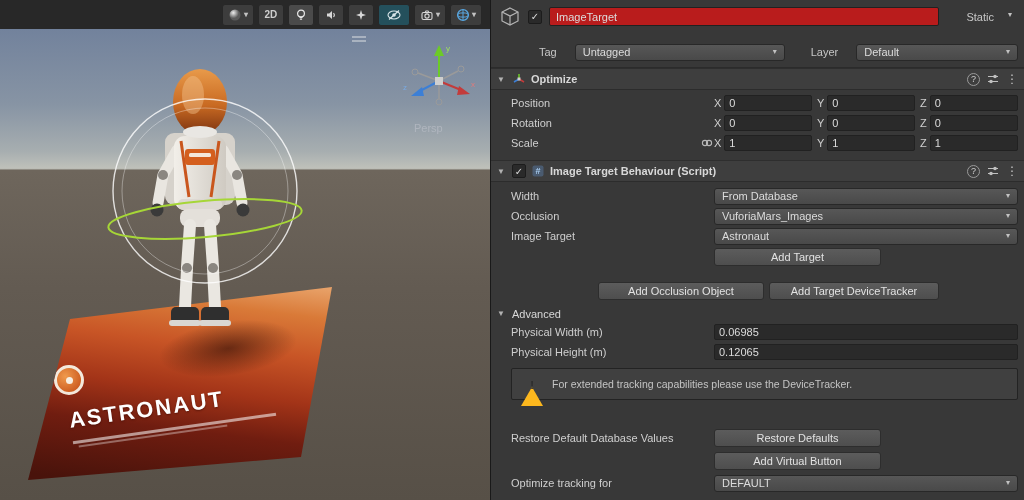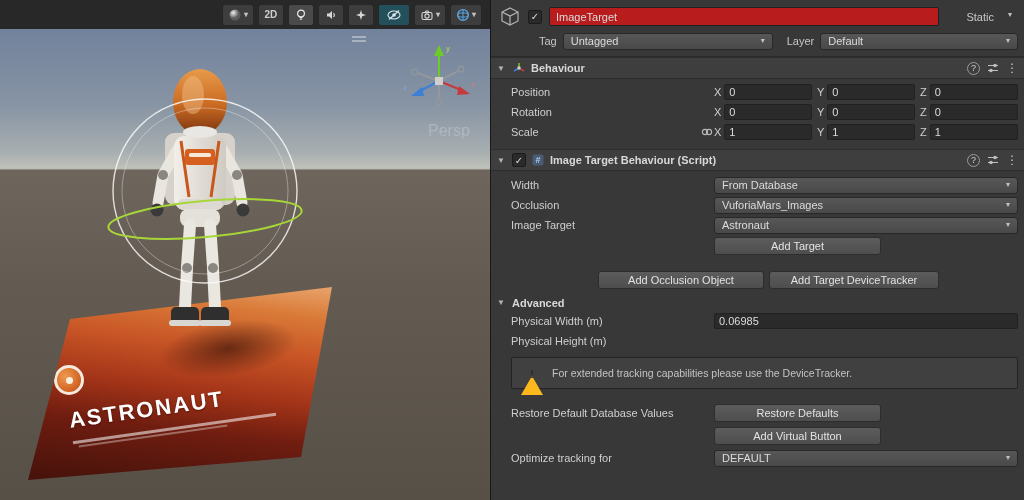--- a/index.html
+++ b/index.html
@@ -35,30 +35,30 @@
     background:rgba(255,255,255,.55);transform:rotate(-8deg)}
   .poster-sub2{position:absolute;left:70px;top:160px;width:150px;height:2px;
     background:rgba(255,255,255,.35);transform:rotate(-8deg)}
   .figure-shadow{position:absolute;left:150px;top:46px;width:140px;height:55px;
     background:radial-gradient(ellipse at center,rgba(25,6,3,.55),rgba(25,6,3,0) 70%);
     transform:rotate(-8deg)}
 
   .astro{position:absolute;left:105px;top:28px;width:190px;height:310px}
   .gizmo-overlay{position:absolute;left:0;top:0;width:490px;height:471px;pointer-events:none}
   .axis-gizmo{position:absolute;left:398px;top:8px;width:82px;height:84px}
-  .persp-label{position:absolute;left:428px;top:93px;color:#b4b9c2;opacity:.85;font-size:16px}
+  .persp-label{position:absolute;left:414px;top:93px;color:#b4b9c2;opacity:.85;font-size:11px}
   .overlay-grip{position:absolute;left:352px;top:7px;width:14px;height:8px;opacity:.6}
   .overlay-grip span{display:block;height:2px;background:#cdd2d8;margin-bottom:2px}
 
   
   .inspector{position:absolute;left:490px;top:0;width:534px;height:500px;background:#383838;
     border-left:1px solid #191919}
   .insp-head{padding:5px 0 5px 0;border-bottom:1px solid #2b2b2b}
   .head-row1{display:flex;align-items:center;height:23px;padding:0 8px 0 8px;gap:7px}
-  .head-row2{display:flex;align-items:center;height:20px;margin-top:3px;padding:0 6px 0 48px;gap:6px}
+  .head-row2{display:flex;align-items:center;height:20px;margin-top:14px;padding:0 6px 0 48px;gap:18px}
   .checkbox{width:14px;height:14px;background:#2a2a2a;border:1px solid #1c1c1c;border-radius:2px;
     display:flex;align-items:center;justify-content:center;font-size:10px;color:#dcdcdc;cursor:pointer}
   .name-field{flex:1;height:19px;background:#b91c1c;border:1px solid #212121;border-radius:2px;
     color:#dcdcdc;font:inherit;padding:0 6px}
   .static-group{display:flex;align-items:flex-start;gap:14px;margin:0 4px 0 20px;cursor:pointer}
   .mini-label{color:#c6c6c6}
   .dd{height:17px;background:linear-gradient(#575757,#494949);border:1px solid #282828;border-radius:3px;
     display:flex;align-items:center;padding:0 7px;gap:6px;color:#dcdcdc;cursor:pointer;min-width:0}
   .dd .dd-text{flex:1;overflow:hidden;white-space:nowrap}
   .dd.tag-dd{width:210px;flex:none}
@@ -88,30 +88,30 @@
   .btn{height:18px;background:linear-gradient(#5c5c5c,#4e4e4e);border:1px solid #2d2d2d;border-radius:3px;
     color:#e2e2e2;font:inherit;display:flex;align-items:center;justify-content:center;
     padding:0 10px;cursor:pointer;white-space:nowrap}
   .btn.w167{width:167px;flex:none;padding:0}
   .btn-row{display:flex;}
   .btn-row.addtarget{padding-left:223px;margin-top:2px}
   .btn-row.pair{padding-left:107px;gap:5px;margin-top:16px}
   .btn-row.pair .btn:first-child{width:166px;padding:0}
   .btn-row.pair .btn:last-child{width:170px;padding:0}
   .adv-row{display:flex;align-items:center;height:17px;padding-left:4px;gap:5px;margin-top:5px}
-  .adv-label{font-weight:bold;color:#d8d8d8}
+  .adv-label{font-weight:normal;color:#d8d8d8}
   .warnbox{margin:6px 6px 0 20px;height:32px;background:#404040;border:1px solid #232323;border-radius:2px;
     display:flex;align-items:center;gap:9px;padding:0 9px;color:#c4c4c4;font-size:10.5px}
   .warn-tri{position:relative;width:22px;height:19px;flex:none}
   .warn-tri .tri{width:0;height:0;border-left:11px solid transparent;border-right:11px solid transparent;
     border-bottom:19px solid #fdb81e}
   .warn-tri .mark{position:absolute;left:0;top:4px;width:22px;text-align:center;color:#2b2b2b;
     font-weight:bold;font-size:11px}
   .full-btn{margin:7px 6px 0 20px;width:508px}
-  .mt11{margin-top:14px}.mt3{margin-top:3px}.mt2{margin-top:2px}.mt4{margin-top:4px}
+  .mt11{margin-top:28px}.mt3{margin-top:3px}.mt2{margin-top:2px}.mt4{margin-top:4px}
 </style>
 </head>
 <body>
 
 <div class="scene">
   <div class="scene-toolbar">
     <div class="tb-btn">
       <svg width="14" height="14" viewBox="0 0 14 14">
         <defs>
             <radialGradient id="sph" cx="35%" cy="30%">
@@ -295,21 +295,21 @@
   </div>
 
   <div class="comp-header">
     <span class="foldout">▼</span>
     <svg width="14" height="14" viewBox="0 0 14 14">
       <line x1="7" y1="7" x2="7" y2="2" stroke="#6ccb26" stroke-width="1.5"></line>
       <line x1="7" y1="7" x2="12" y2="10" stroke="#c33b3b" stroke-width="1.5"></line>
       <line x1="7" y1="7" x2="2" y2="10" stroke="#3c7fd6" stroke-width="1.5"></line>
       <rect x="5.5" y="5.5" width="3" height="3" fill="#cfcfcf"></rect>
     </svg>
-    <span class="comp-title">Behaviour</span>
+    <span class="comp-title">Optimize</span>
     <span class="hdr-icons">
       <span class="help-icon">?</span>
       <svg width="12" height="12" viewBox="0 0 12 12">
         <line x1="1" y1="3.5" x2="11" y2="3.5" stroke="#c0c0c0" stroke-width="1"></line>
         <line x1="1" y1="8.5" x2="11" y2="8.5" stroke="#c0c0c0" stroke-width="1"></line>
         <circle cx="8" cy="3.5" r="1.8" fill="#c0c0c0"></circle>
         <circle cx="4" cy="8.5" r="1.8" fill="#c0c0c0"></circle>
       </svg>
       <span class="kebab">⋮</span>
     </span>
@@ -432,20 +432,21 @@
     <span class="foldout">▼</span>
     <span class="adv-label">Advanced</span>
   </div>
 
   <div class="prop-row">
     <span class="plabel2">Physical Width (m)</span>
     <input class="num wide" value="0.06985" style="">
   </div>
   <div class="prop-row">
     <span class="plabel2">Physical Height (m)</span>
+    <input class="num wide" value="0.12065" style="">
   </div>
 
   <div class="warnbox">
     <span class="warn-tri">
       <span class="tri"></span>
       <span class="mark">!</span>
     </span>
     <span>For extended tracking capabilities please use the DeviceTracker.</span>
   </div>
 

